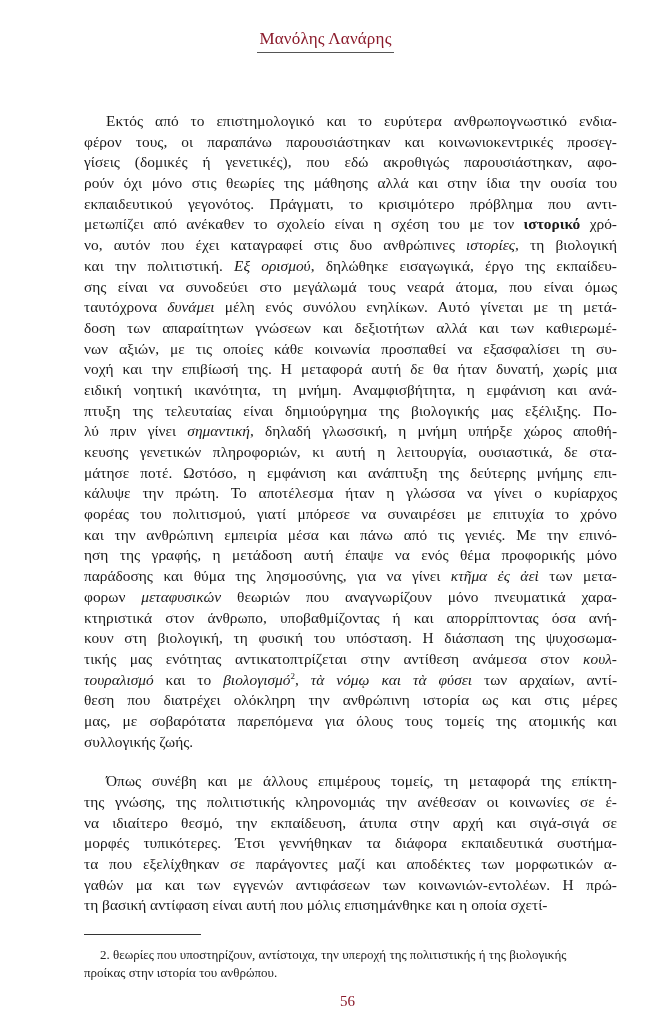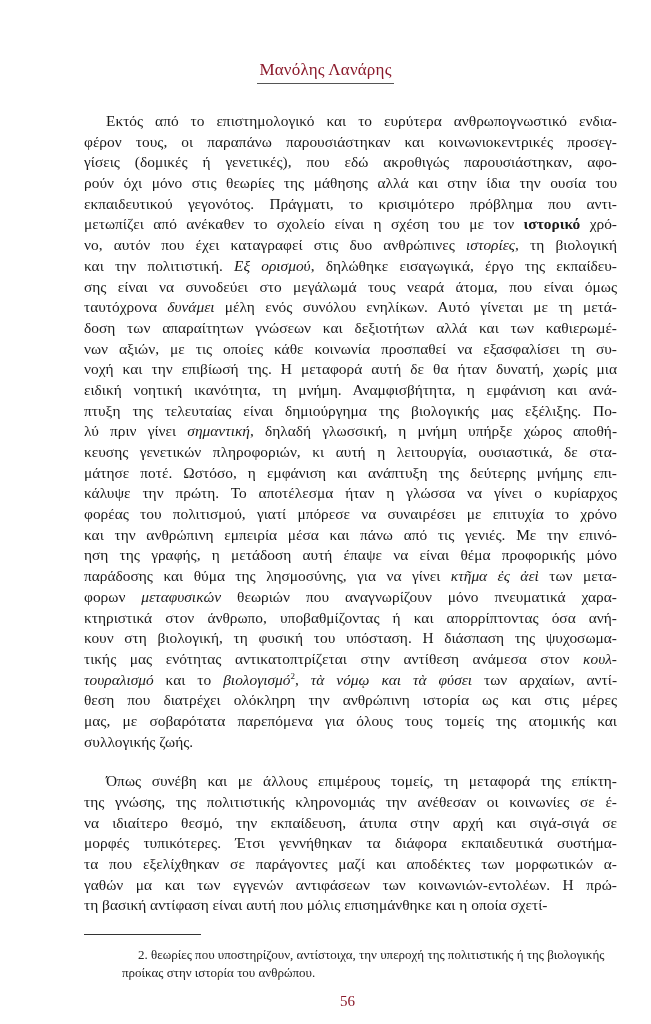--- a/index.html
+++ b/index.html
@@ -10,21 +10,21 @@
     body {
       width: 651px;
       height: 1024px;
       position: relative;
       overflow: hidden;
       font-family: "Liberation Serif", "DejaVu Serif", serif;
       color: #1a1a1a;
     }
     .running-head {
       position: absolute;
-      top: 60px;
+      top: 29px;
       left: 0;
       width: 651px;
       text-align: center;
     }
     .running-head span {
       display: inline-block;
       font-size: 17px;
       color: #8b1a2b;
       padding: 0 2px 3px 2px;
       border-bottom: 1px solid #555555;
@@ -69,21 +69,20 @@
       top: 946px;
       left: 84px;
       width: 533px;
       font-size: 13px;
       line-height: 18px;
       color: #222222;
     }
     .footnote .line {
       display: block;
       white-space: nowrap;
-      margin-left: 38px;
     }
     .footnote .line.first {
       padding-left: 16px;
     }
     .page-number {
       position: absolute;
       top: 993px;
       left: 0;
       width: 651px;
       text-align: center;
@@ -115,21 +114,21 @@
       <span class="line"><span>νων αξιών, με τις οποίες κάθε κοινωνία προσπαθεί να εξασφαλίσει τη συ-</span></span>
       <span class="line"><span>νοχή και την επιβίωσή της. Η μεταφορά αυτή δε θα ήταν δυνατή, χωρίς μια</span></span>
       <span class="line"><span>ειδική νοητική ικανότητα, τη μνήμη. Αναμφισβήτητα, η εμφάνιση και ανά-</span></span>
       <span class="line"><span>πτυξη της τελευταίας είναι δημιούργημα της βιολογικής μας εξέλιξης. Πο-</span></span>
       <span class="line"><span>λύ πριν γίνει </span><i>σημαντική</i><span>, δηλαδή γλωσσική, η μνήμη υπήρξε χώρος αποθή-</span></span>
       <span class="line"><span>κευσης γενετικών πληροφοριών, κι αυτή η λειτουργία, ουσιαστικά, δε στα-</span></span>
       <span class="line"><span>μάτησε ποτέ. Ωστόσο, η εμφάνιση και ανάπτυξη της δεύτερης μνήμης επι-</span></span>
       <span class="line"><span>κάλυψε την πρώτη. Το αποτέλεσμα ήταν η γλώσσα να γίνει ο κυρίαρχος</span></span>
       <span class="line"><span>φορέας του πολιτισμού, γιατί μπόρεσε να συναιρέσει με επιτυχία το χρόνο</span></span>
       <span class="line"><span>και την ανθρώπινη εμπειρία μέσα και πάνω από τις γενιές. Με την επινό-</span></span>
-      <span class="line"><span>ηση της γραφής, η μετάδοση αυτή έπαψε να είναι θέμα προφορικής μόνο</span></span>
+      <span class="line"><span>ηση της γραφής, η μετάδοση αυτή έπαψε να ενός θέμα προφορικής μόνο</span></span>
       <span class="line"><span>παράδοσης και θύμα της λησμοσύνης, για να γίνει </span><i>κτῆμα ἐς ἀεὶ</i><span> των μετα-</span></span>
       <span class="line"><span>φορων </span><i>μεταφυσικών</i><span> θεωριών που αναγνωρίζουν μόνο πνευματικά χαρα-</span></span>
       <span class="line"><span>κτηριστικά στον άνθρωπο, υποβαθμίζοντας ή και απορρίπτοντας όσα ανή-</span></span>
       <span class="line"><span>κουν στη βιολογική, τη φυσική του υπόσταση. Η διάσπαση της ψυχοσωμα-</span></span>
       <span class="line"><span>τικής μας ενότητας αντικατοπτρίζεται στην αντίθεση ανάμεσα στον </span><i>κουλ-</i></span>
       <span class="line"><i>τουραλισμό</i><span> και το </span><i>βιολογισμό</i><sup>2</sup><span>, </span><i>τὰ νόμῳ και τὰ φύσει</i><span> των αρχαίων, αντί-</span></span>
       <span class="line"><span>θεση που διατρέχει ολόκληρη την ανθρώπινη ιστορία ως και στις μέρες</span></span>
       <span class="line"><span>μας, με σοβαρότατα παρεπόμενα για όλους τους τομείς της ατομικής και</span></span>
       <span class="line last"><span>συλλογικής ζωής.</span></span>
     </div>

